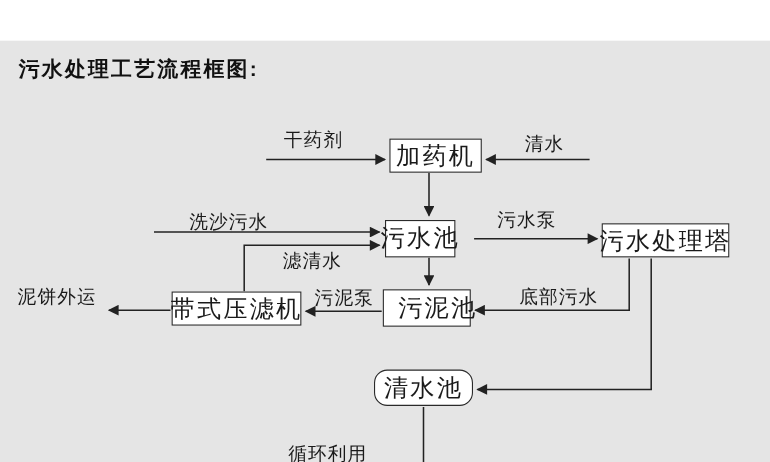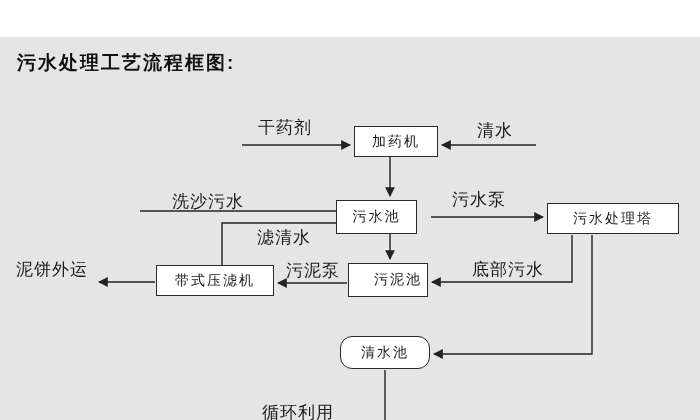--- a/index.html
+++ b/index.html
@@ -23,21 +23,21 @@
     color: #111;
     white-space: nowrap;
   }
   .node {
     position: absolute;
     border: 1.6px solid #2a2a2a;
     background: #ffffff;
     display: flex;
     align-items: center;
     justify-content: center;
-    font-size: 14px;
+    font-size: 22px;
     letter-spacing: 2px;
     color: #1a1a1a;
     box-sizing: border-box;
     white-space: nowrap;
     z-index: 2;
   }
   .flow-label {
     position: absolute;
     font-size: 17px;
     letter-spacing: 1px;
@@ -47,22 +47,22 @@
     background: transparent;
   }
   svg.edges {
     position: absolute;
     left: 0; top: 0;
     width: 700px; height: 420px;
     z-index: 1;
   }
   
   #node-dosing        { left: 354px; top:  89px; width:  84px; height: 31px; }
-  #node-sewage-pool   { left: 336px; top: 163px; width:  81px; height: 34px; }
-  #node-tower         { left: 547px; top: 166px; width: 132px; height: 31px; }
+  #node-sewage-pool   { left: 350px; top: 163px; width:  64px; height: 34px; }
+  #node-tower         { left: 547px; top: 166px; width: 116px; height: 31px; }
   #node-sludge-pool   { left: 348px; top: 226px; width:  80px; height: 34px; padding-left: 20px; }
   #node-belt-press    { left: 156px; top: 228px; width: 118px; height: 31px; }
   #node-clean-pool    { left: 340px; top: 299px; width:  90px; height: 33px; border-radius: 12px; }
   
   #lbl-dry-chemical   { left: 258px; top:  79px; }
   #lbl-clean-water    { left: 477px; top:  82px; }
   #lbl-sand-washing   { left: 172px; top: 153px; }
   #lbl-sewage-pump    { left: 452px; top: 151px; }
   #lbl-filtered-water { left: 257px; top: 189px; }
   #lbl-mud-cake       { left:  16px; top: 221px; }

